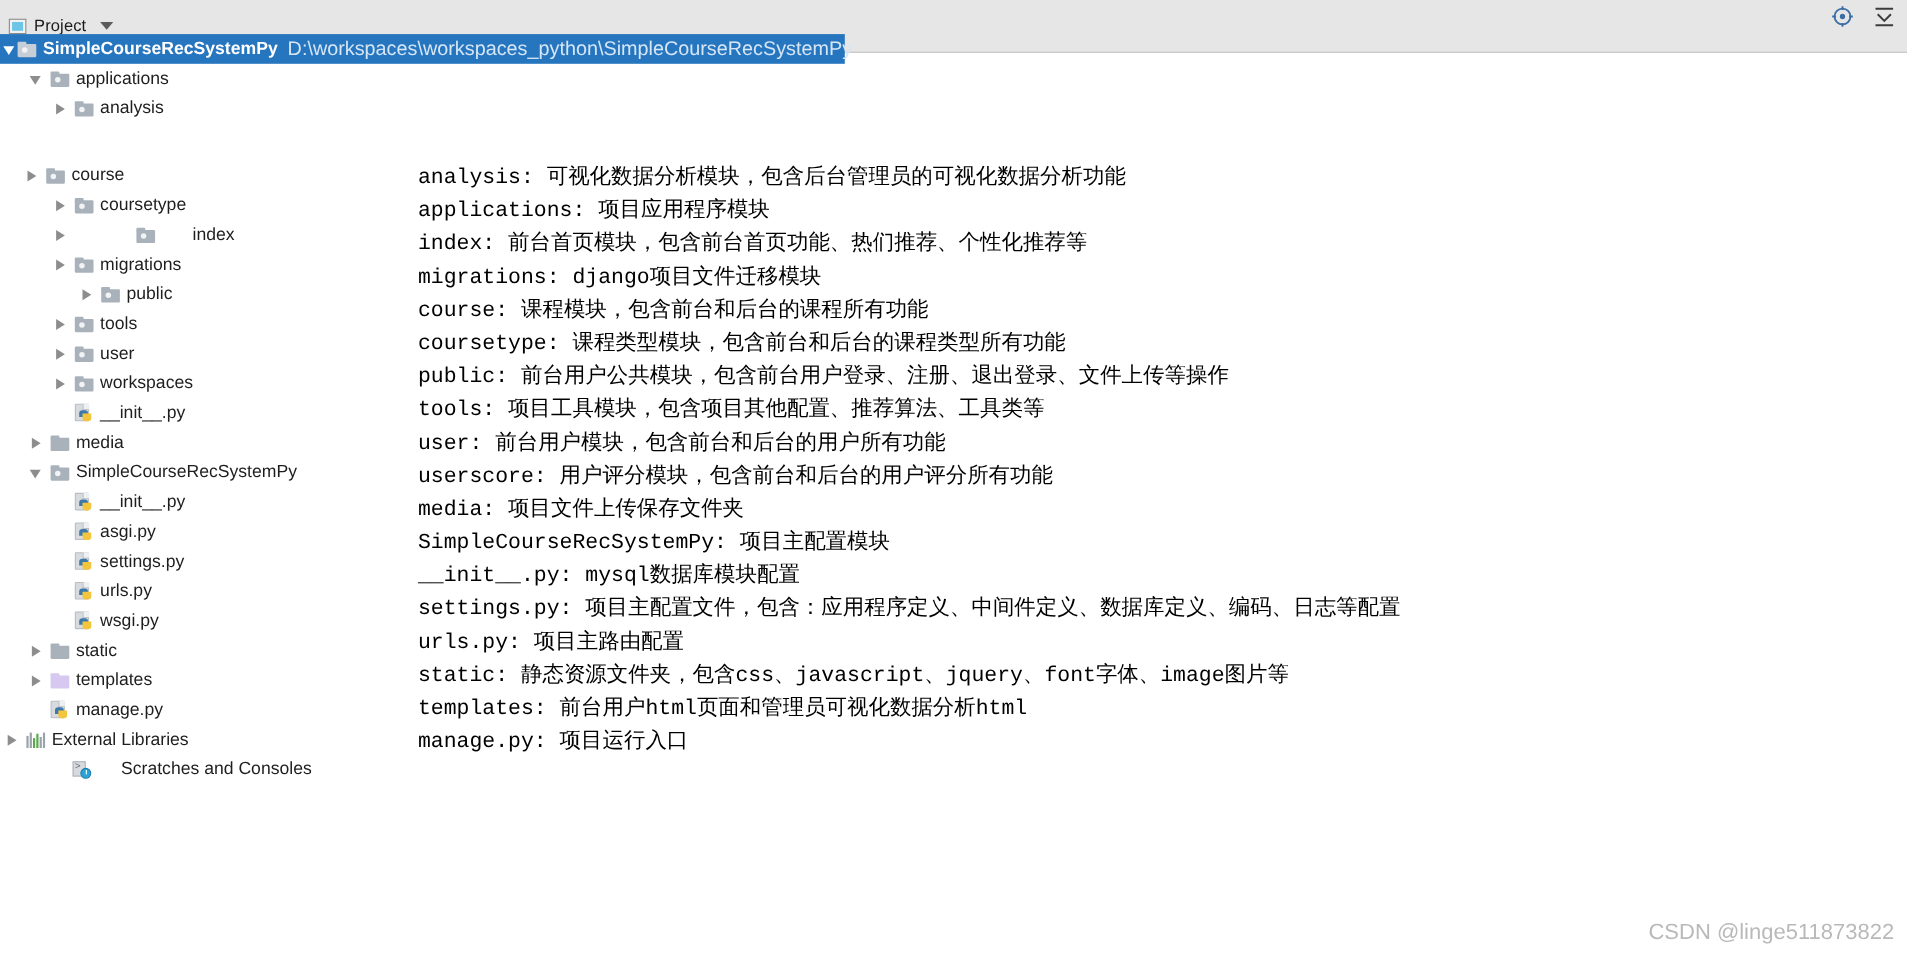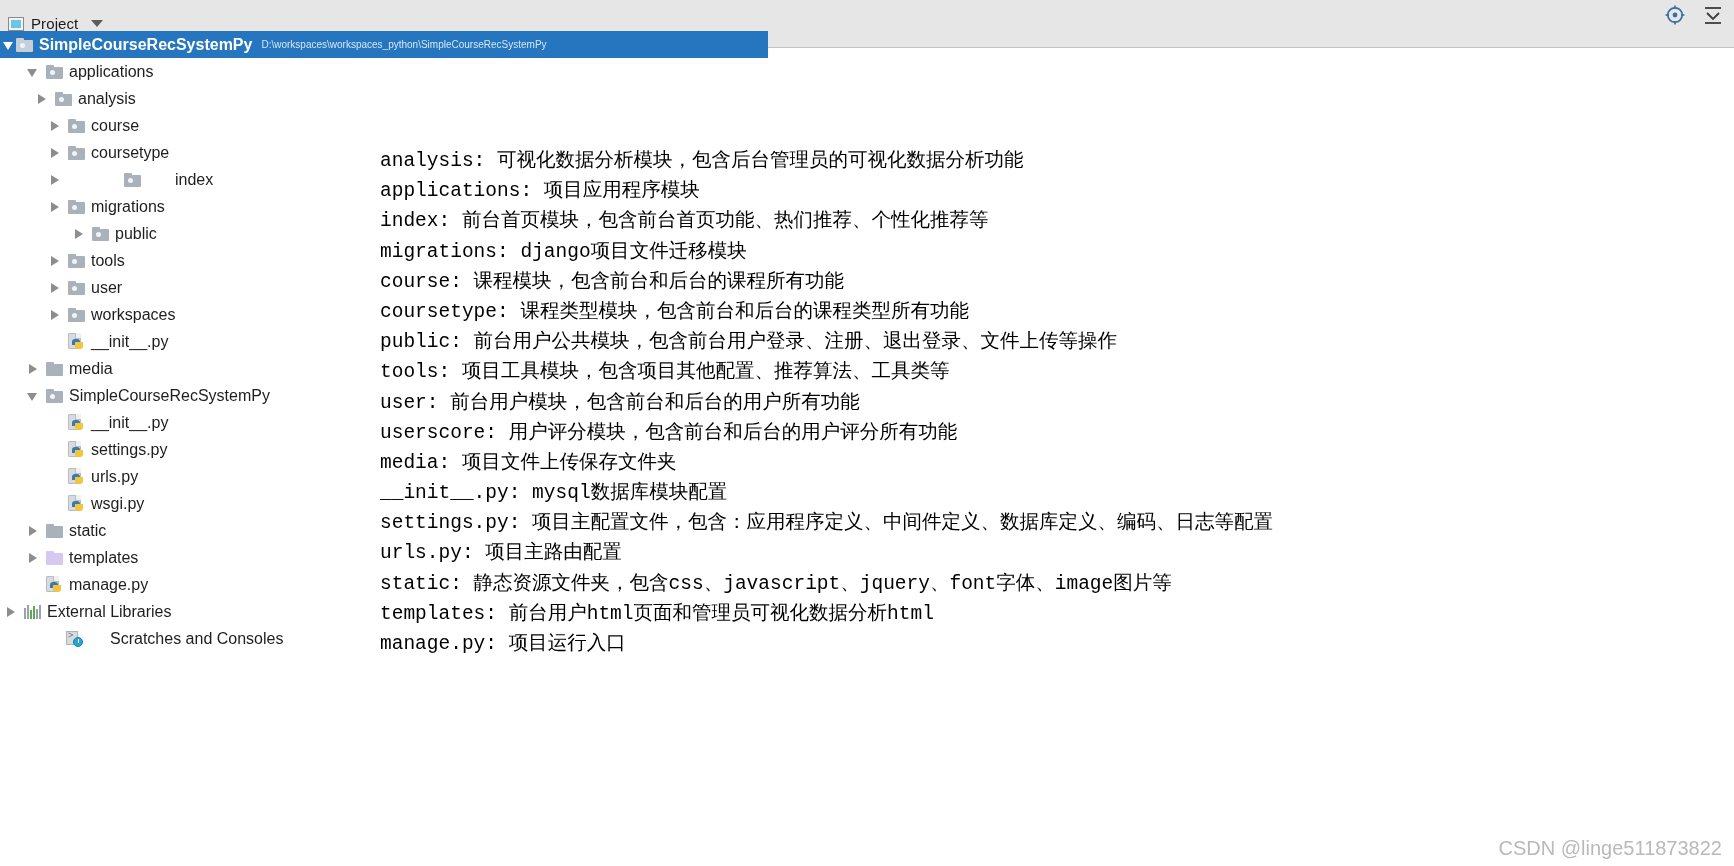--- a/index.html
+++ b/index.html
@@ -36,21 +36,21 @@
 
   
   .tree { position:absolute; left:0; top:31px; width:1734px; }
   .row {
     height:27px; display:flex; align-items:center; position:relative;
     font-size:16px; color:#1e1e1e; white-space:nowrap;
   }
   .row.selected { background:#2675bf; color:#ffffff; width:768px; }
   .row.selected .path { color:#d6e6f5; }
   .row .label { line-height:27px; }
-  .row .path { font-size:10px; margin-left:9px; font-weight:normal; }
+  .row .path { font-size:18px; margin-left:9px; font-weight:normal; }
   .row.selected .label { font-weight:bold; }
 
   .arrow { width:14px; height:14px; position:relative; flex:0 0 14px; }
   .arrow.right::before {
     content:""; position:absolute; left:3px; top:2px;
     width:0;height:0;border-top:5px solid transparent;border-bottom:5px solid transparent;
     border-left:8px solid #8d8d8d;
   }
   .arrow.down::before {
     content:""; position:absolute; left:1px; top:4px;
@@ -182,30 +182,30 @@
       </div>
       <div class="row" style="padding-left: 26px;">
         <span class="arrow down"></span>
         <span style="display:inline-block;width:6px"></span>
         <span class="ficon src">
           <span class="tab"></span>
           <span class="body"></span>
         </span>
         <span class="label">applications</span>
       </div>
-      <div class="row" style="padding-left: 35px;">
+      <div class="row" style="padding-left: 48px;">
         <span class="arrow right"></span>
         <span style="display:inline-block;width:6px"></span>
         <span class="ficon src">
           <span class="tab"></span>
           <span class="body"></span>
         </span>
         <span class="label">analysis</span>
       </div>
-      <div class="row" style="padding-left: 48px;">
+      <div class="row" style="padding-left: 22px; margin-top: 34px;">
         <span class="arrow right"></span>
         <span style="display:inline-block;width:6px"></span>
         <span class="ficon src">
           <span class="tab"></span>
           <span class="body"></span>
         </span>
         <span class="label">course</span>
       </div>
       <div class="row" style="padding-left: 48px;">
         <span class="arrow right"></span>
@@ -302,20 +302,31 @@
       <div class="row" style="padding-left: 48px;">
         <span class="arrow none"></span>
         <span style="display:inline-block;width:6px"></span>
         <span class="pyicon">
           <span class="page"></span>
           <span class="fold"></span>
           <span class="snake-b"></span>
           <span class="snake-y"></span>
         </span>
         <span class="label">__init__.py</span>
+      </div>
+      <div class="row" style="padding-left: 48px;">
+        <span class="arrow none"></span>
+        <span style="display:inline-block;width:6px"></span>
+        <span class="pyicon">
+          <span class="page"></span>
+          <span class="fold"></span>
+          <span class="snake-b"></span>
+          <span class="snake-y"></span>
+        </span>
+        <span class="label">asgi.py</span>
       </div>
       <div class="row" style="padding-left: 48px;">
         <span class="arrow none"></span>
         <span style="display:inline-block;width:6px"></span>
         <span class="pyicon">
           <span class="page"></span>
           <span class="fold"></span>
           <span class="snake-b"></span>
           <span class="snake-y"></span>
         </span>
@@ -401,20 +412,21 @@
       <div class="line">applications: 项目应用程序模块</div>
       <div class="line">index: 前台首页模块，包含前台首页功能、热们推荐、个性化推荐等</div>
       <div class="line">migrations: django项目文件迁移模块</div>
       <div class="line">course: 课程模块，包含前台和后台的课程所有功能</div>
       <div class="line">coursetype: 课程类型模块，包含前台和后台的课程类型所有功能</div>
       <div class="line">public: 前台用户公共模块，包含前台用户登录、注册、退出登录、文件上传等操作</div>
       <div class="line">tools: 项目工具模块，包含项目其他配置、推荐算法、工具类等</div>
       <div class="line">user: 前台用户模块，包含前台和后台的用户所有功能</div>
       <div class="line">userscore: 用户评分模块，包含前台和后台的用户评分所有功能</div>
       <div class="line">media: 项目文件上传保存文件夹</div>
+      <div class="line">SimpleCourseRecSystemPy: 项目主配置模块</div>
       <div class="line">__init__.py: mysql数据库模块配置</div>
       <div class="line">settings.py: 项目主配置文件，包含：应用程序定义、中间件定义、数据库定义、编码、日志等配置</div>
       <div class="line">urls.py: 项目主路由配置</div>
       <div class="line">static: 静态资源文件夹，包含css、javascript、jquery、font字体、image图片等</div>
       <div class="line">templates: 前台用户html页面和管理员可视化数据分析html</div>
       <div class="line">manage.py: 项目运行入口</div>
     </div>
 
   <div class="watermark">CSDN @linge511873822</div>
 

